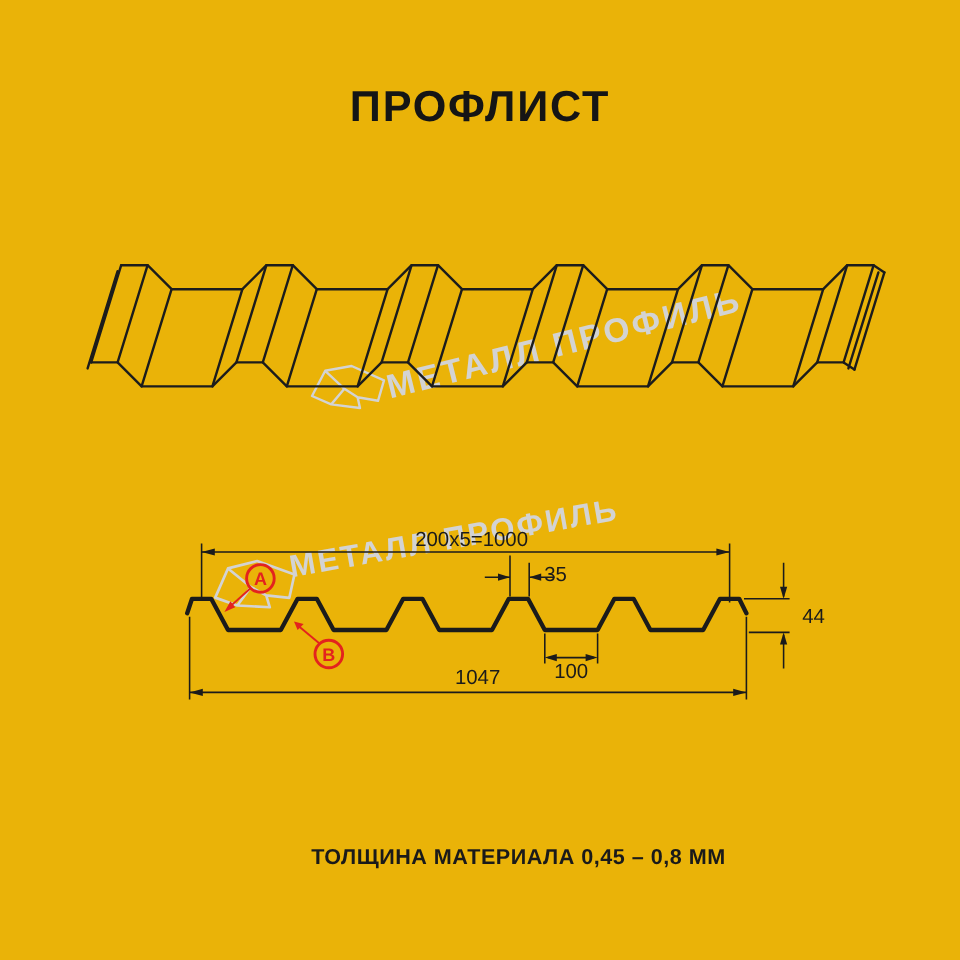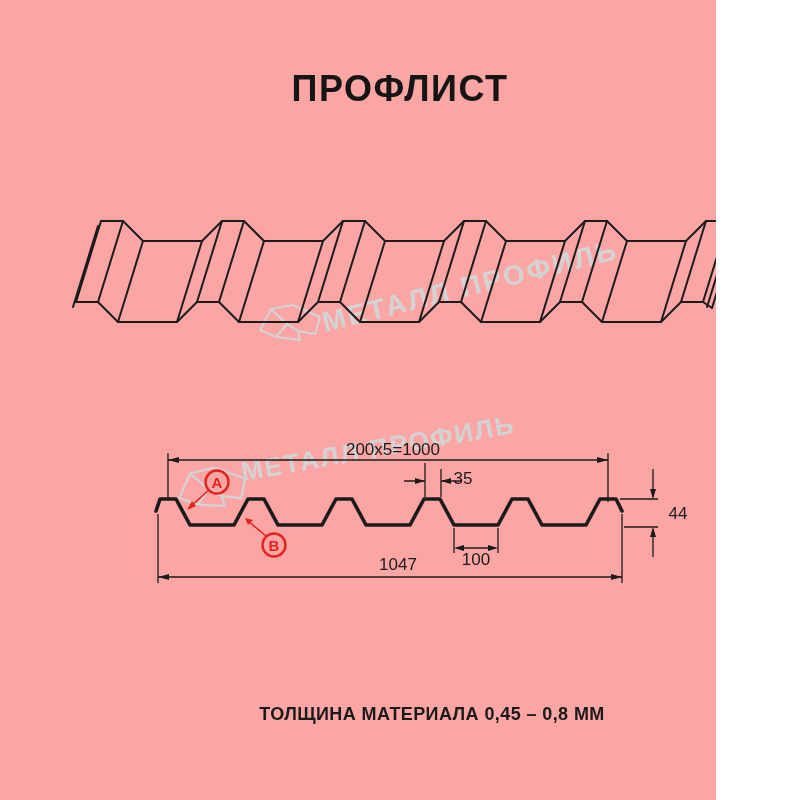--- a/index.html
+++ b/index.html
@@ -1,16 +1,16 @@
 <!DOCTYPE html>
 <html><head>
 <meta charset="utf-8">
 <style>
   html,body{margin:0;padding:0;background:#ffffff;}
-  .page{position:relative;width:716px;height:800px;background:#fca5a5;overflow:hidden;
+  .page{position:relative;width:800px;height:800px;background:#eab308;overflow:hidden;
         font-family:"Liberation Sans", sans-serif;}
   .title{position:absolute;top:68px;left:0;width:800px;text-align:center;
          font-size:36px;font-weight:800;letter-spacing:1.5px;color:#151515;}
   .subtitle{position:absolute;top:113px;left:0;width:800px;text-align:center;
          font-size:20px;font-weight:600;letter-spacing:0.5px;color:#1a1a1a;}
   .footer{position:absolute;top:704px;left:0;width:800px;text-align:center;
          font-size:18px;font-weight:600;letter-spacing:0.4px;color:#1a1a1a;margin-left:32px;}
   svg{position:absolute;top:0;left:0;}
   svg text{font-family:"Liberation Sans", sans-serif;}
   .dim-text{font-size:17px;fill:#1b1b1b;}

